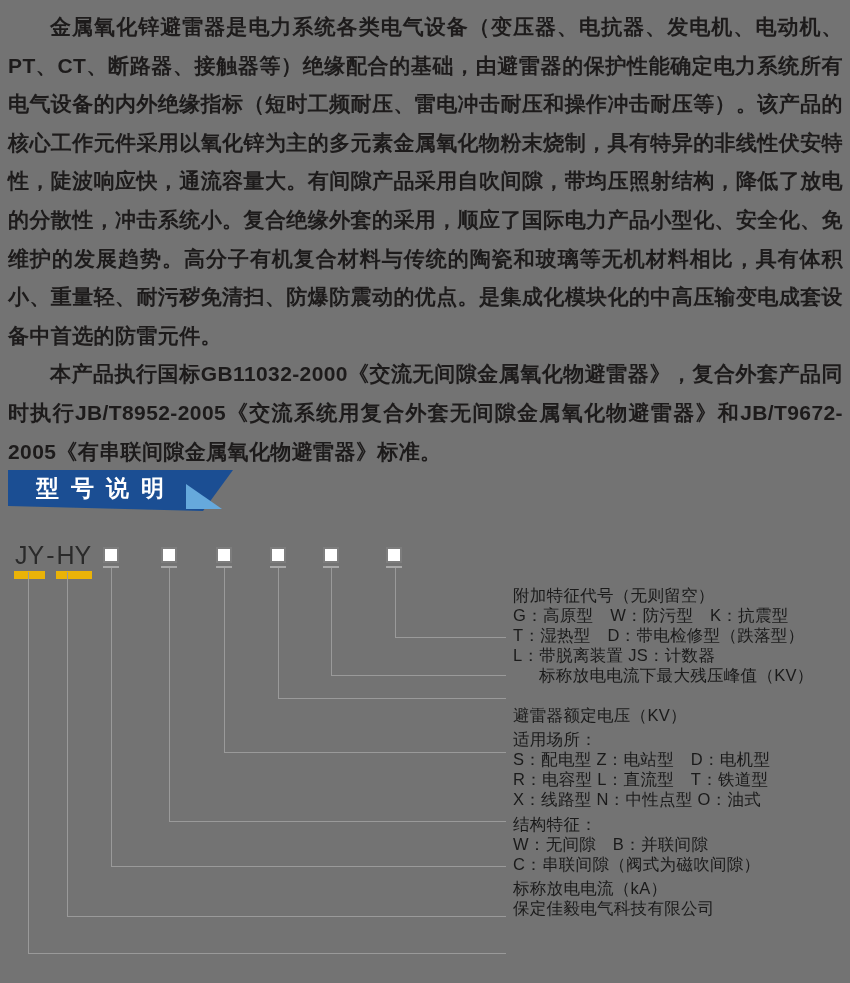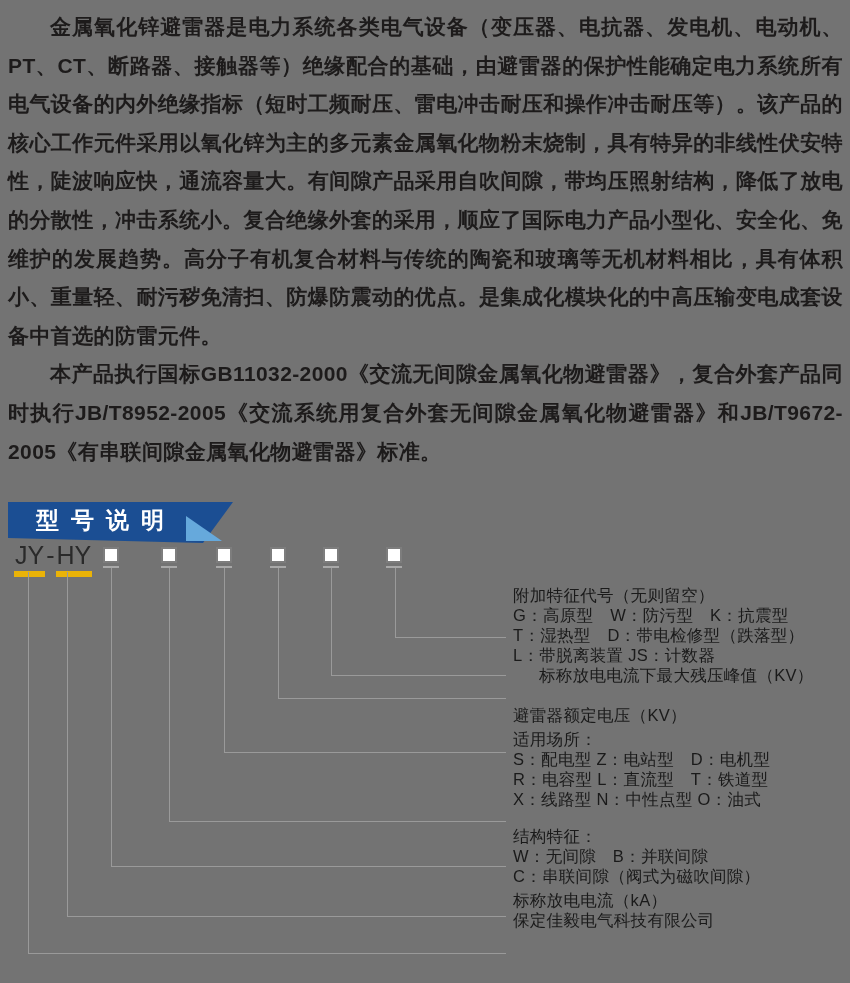--- a/index.html
+++ b/index.html
@@ -5,30 +5,30 @@
   html,body{margin:0;padding:0;background:#ffffff;}
   .page{position:relative;width:850px;height:983px;background:#737373;overflow:hidden;
         font-family:"Liberation Sans","DejaVu Sans",sans-serif;color:#1c1c1c;}
 
   
   .intro{position:absolute;top:8px;left:8px;width:835px;}
   .intro p{margin:0;font-size:21px;line-height:38.6px;font-weight:700;
            text-align:justify;text-indent:2em;color:#1d1b1b;letter-spacing:.4px;}
 
   
-  .banner{position:absolute;left:0;top:499px;width:260px;height:48px;}
+  .banner{position:absolute;left:0;top:467px;width:260px;height:48px;}
   .banner svg{position:absolute;left:0;top:0;}
   .banner-title{position:absolute;left:36px;top:6px;width:160px;
                 font-size:23px;font-weight:700;color:#ffffff;letter-spacing:12px;white-space:nowrap;}
 
   
   .diagram{position:absolute;left:0;top:0;width:850px;height:983px;}
   .model-code{position:absolute;left:14px;top:541px;font-size:25px;font-weight:400;
               color:#2a2a2a;letter-spacing:0;white-space:nowrap;}
-  .code-part{display:inline-block;border-bottom:6px solid #eab308;padding:0 1px 1px 1px;}
+  .code-part{display:inline-block;border-bottom:8px solid #eab308;padding:0 1px 1px 1px;}
   .code-dash{display:inline-block;padding:0 1px;}
 
   .digit-box{position:absolute;top:547px;width:12px;height:12px;
              border:2px solid #7d7d7d;background:#ffffff;}
   .digit-box::after{content:"";position:absolute;left:-2px;right:-2px;bottom:-7px;
                     border-bottom:2px solid #a8a8a8;}
 
   .connector{position:absolute;border-left:1.5px solid #9a9a9a;border-bottom:1.5px solid #9a9a9a;}
 
   .labels{position:absolute;left:513px;top:586px;width:330px;color:#1a1a1a;}
@@ -85,21 +85,21 @@
         </div>
         <div class="label-group" style="margin-top: 20px;">
           <div class="label-row">避雷器额定电压（KV）</div>
         </div>
         <div class="label-group" style="margin-top: 4px;">
           <div class="label-row">适用场所：</div>
           <div class="label-row">S：配电型 Z：电站型　D：电机型</div>
           <div class="label-row">R：电容型 L：直流型　T：铁道型</div>
           <div class="label-row">X：线路型 N：中性点型 O：油式</div>
         </div>
-        <div class="label-group" style="margin-top: 17px;">
+        <div class="label-group" style="margin-top: 5px;">
           <div class="label-row">结构特征：</div>
           <div class="label-row">W：无间隙　B：并联间隙</div>
           <div class="label-row">C：串联间隙（阀式为磁吹间隙）</div>
         </div>
         <div class="label-group" style="margin-top: 4px;">
           <div class="label-row">标称放电电流（kA）</div>
         </div>
         <div class="label-group" style="margin-top: 0px;">
           <div class="label-row">保定佳毅电气科技有限公司</div>
         </div>

